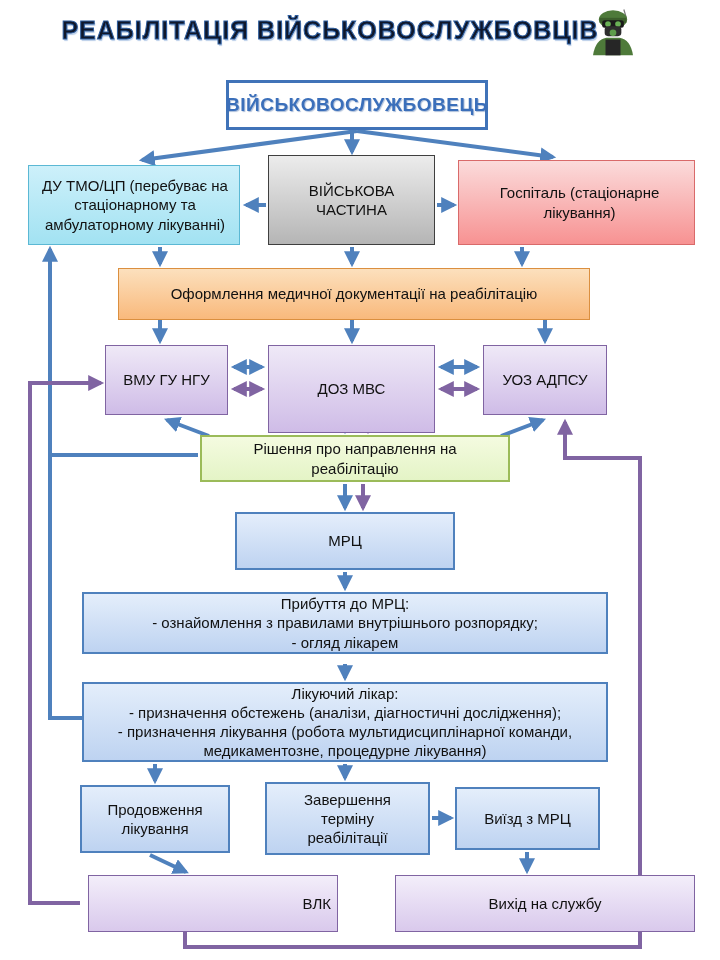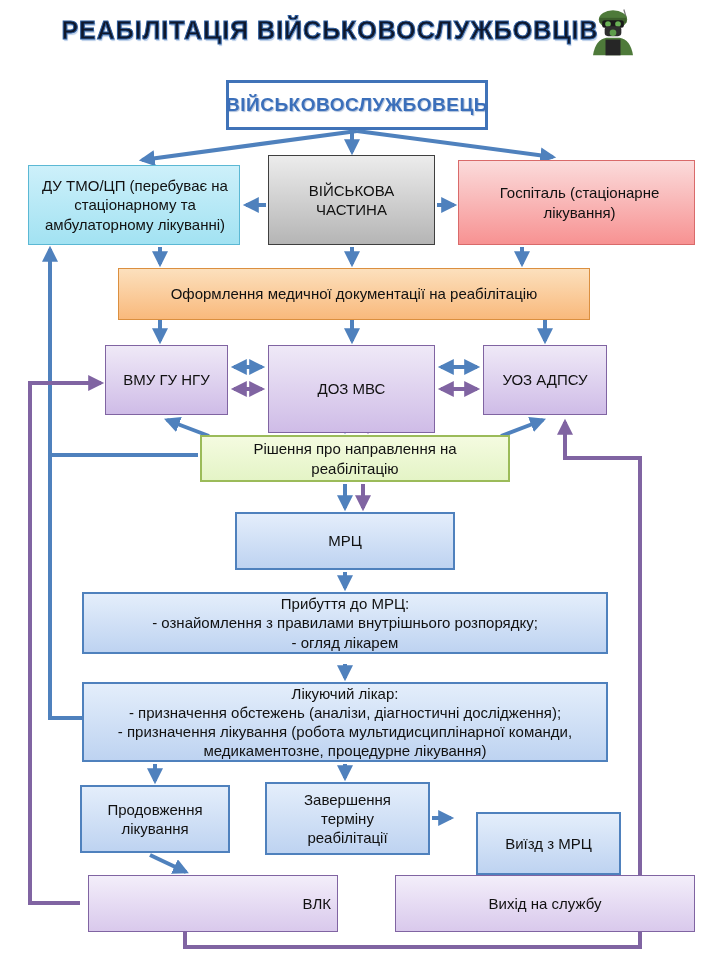--- a/index.html
+++ b/index.html
@@ -144,21 +144,21 @@
   </div>
 
   <div class="node blue" style="left:80px;top:785px;width:150px;height:68px;">
     <span style="width:120px;">Продовження лікування</span>
   </div>
 
   <div class="node blue" style="left:265px;top:782px;width:165px;height:73px;">
     <span style="width:110px;">Завершення терміну реабілітації</span>
   </div>
 
-  <div class="node blue" style="left:476px;top:787px;width:145px;height:63px;margin-top:25px;">
+  <div class="node blue" style="left:455px;top:787px;width:145px;height:63px;">
     <span>Виїзд з МРЦ</span>
   </div>
 
   <div class="node lilac" style="left:88px;top:875px;width:250px;height:57px;align-items:flex-end;">
     <span>ВЛК</span>
   </div>
 
   <div class="node lilac" style="left:395px;top:875px;width:300px;height:57px;">
     <span>Вихід на службу</span>
   </div>

